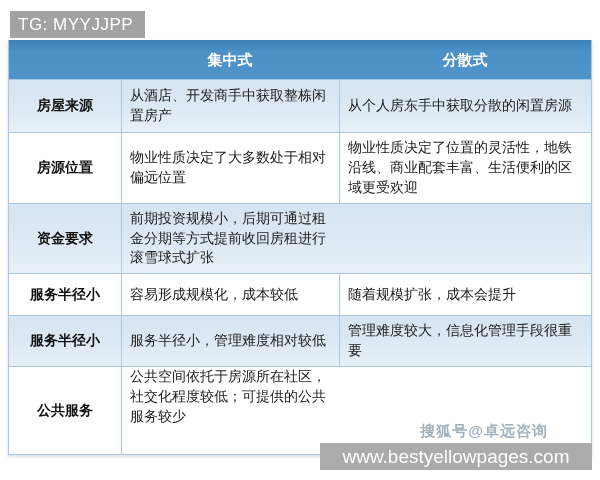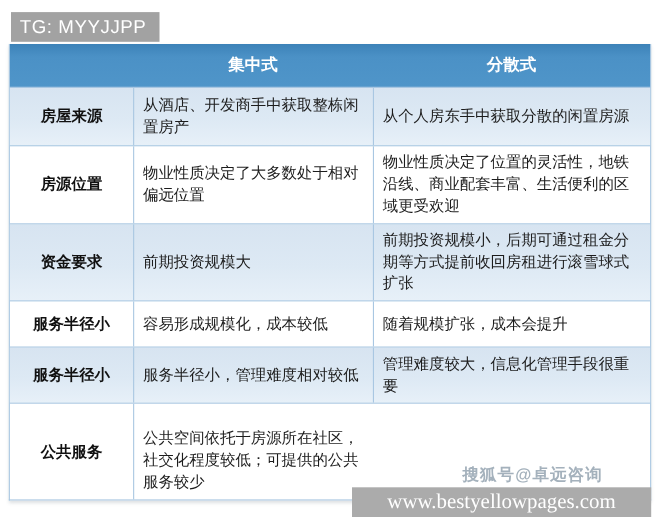--- a/index.html
+++ b/index.html
@@ -50,38 +50,38 @@
     border-left: none; justify-content: center; font-weight: bold;
     font-size: 14px; color: #111; text-align: center;
   }
   .t-row.alt { background: linear-gradient(180deg, #d7e4f1 0%, var(--row_alt, #dde9f4) 55%, #e7f0f8 100%); }
   .r1 { min-height: 53px; }
   .r2 { min-height: 66px; }
   .r3 { min-height: 63px; }
   .r4 { min-height: 42px; }
   .r5 { min-height: 43px; }
   .r6 { min-height: 88px; }
-  .r6 .cell:last-child { align-items: flex-start; padding-top: 22px; }
+  .r6 .cell:last-child { align-items: flex-start; padding-top: 0; }
 
   
   .watermark {
     position: absolute; right: 52px; top: 422px; z-index: 4;
     font-size: 15px; font-weight: bold; letter-spacing: 1px;
     color: var(--watermark_gray, #a4b1bc);
     text-shadow: 0.5px 0.5px 0 #ffffff;
     white-space: nowrap;
   }
 
   
   .bottom-banner {
     position: absolute; left: 320px; top: 443px; width: 272px; height: 27px;
     background: var(--banner_gray2, #ababab);
     color: #fff; font-size: 19px;
     display: flex; align-items: center; justify-content: center;
-    z-index: 5; white-space: nowrap; font-family: Liberation Serif, serif;
+    z-index: 5; white-space: nowrap;
   }
 </style>
 </head>
 <body>
 
 <div class="stage">
 
   <div class="top-banner">TG: MYYJJPP</div>
 
   <div class="comparison-table">
@@ -99,21 +99,20 @@
     </div>
 
     <div class="t-row r2">
       <div class="cell label-cell">房源位置</div>
       <div class="cell">物业性质决定了大多数处于相对偏远位置</div>
       <div class="cell">物业性质决定了位置的灵活性，地铁沿线、商业配套丰富、生活便利的区域更受欢迎</div>
     </div>
 
     <div class="t-row alt r3">
       <div class="cell label-cell">资金要求</div>
-      <div class="cell">前期投资规模大</div>
       <div class="cell">前期投资规模小，后期可通过租金分期等方式提前收回房租进行滚雪球式扩张</div>
     </div>
 
     <div class="t-row r4">
       <div class="cell label-cell">服务半径小</div>
       <div class="cell">容易形成规模化，成本较低</div>
       <div class="cell">随着规模扩张，成本会提升</div>
     </div>
 
     <div class="t-row alt r5">

